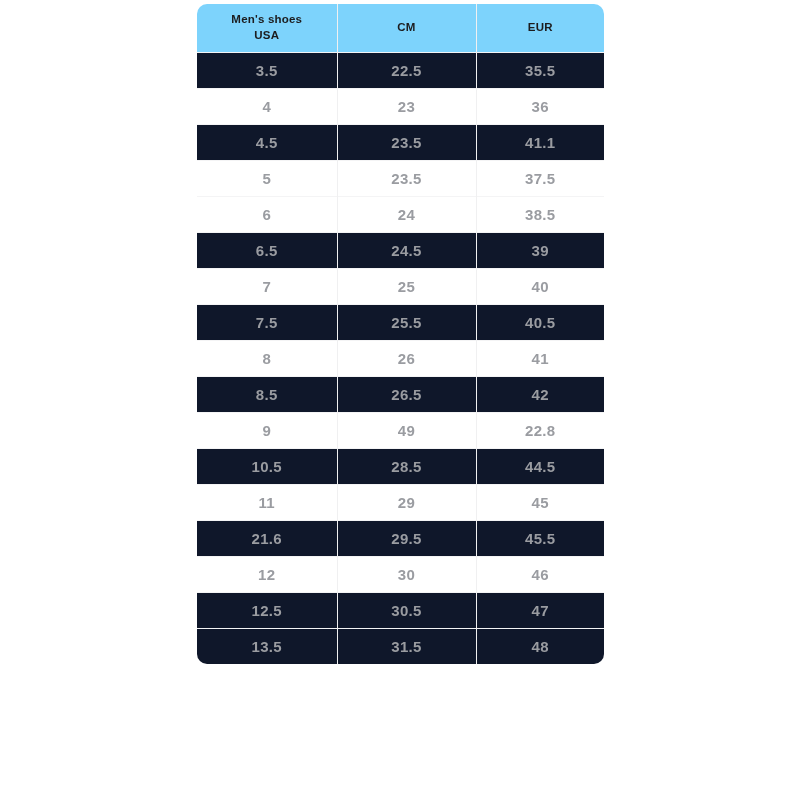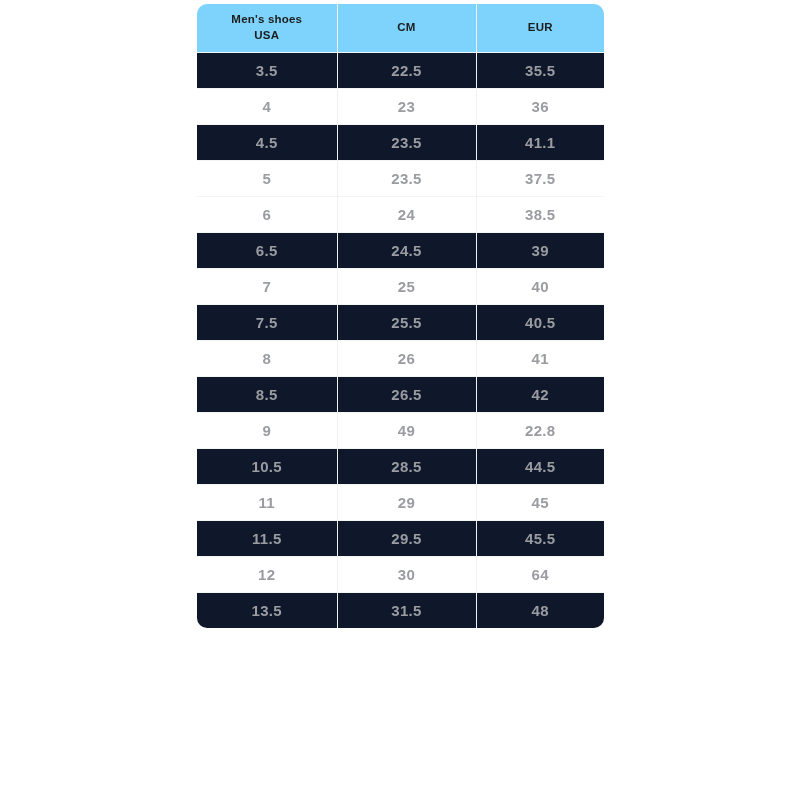--- a/index.html
+++ b/index.html
@@ -146,28 +146,33 @@
           <td>10.5</td>
           <td>28.5</td>
           <td>44.5</td>
         </tr>
         <tr class="data-row stripe-plain">
           <td>11</td>
           <td>29</td>
           <td>45</td>
         </tr>
         <tr class="data-row stripe-alt">
-          <td>11.5</td>
+          <td>21.6</td>
           <td>29.5</td>
           <td>45.5</td>
         </tr>
         <tr class="data-row stripe-plain">
           <td>12</td>
           <td>30</td>
-          <td>64</td>
+          <td>46</td>
+        </tr>
+        <tr class="data-row stripe-alt">
+          <td>12.5</td>
+          <td>30.5</td>
+          <td>47</td>
         </tr>
         <tr class="data-row stripe-alt">
           <td>13.5</td>
           <td>31.5</td>
           <td>48</td>
         </tr>
       </tbody>
   </table>
 </div>
 

